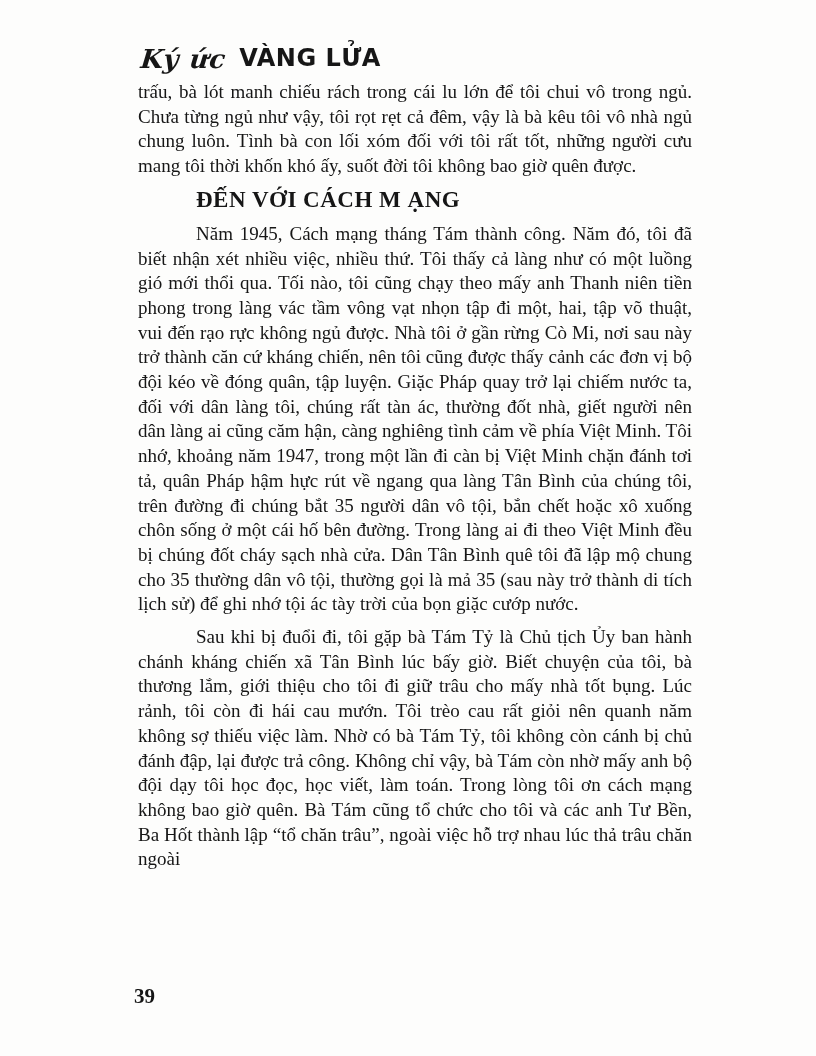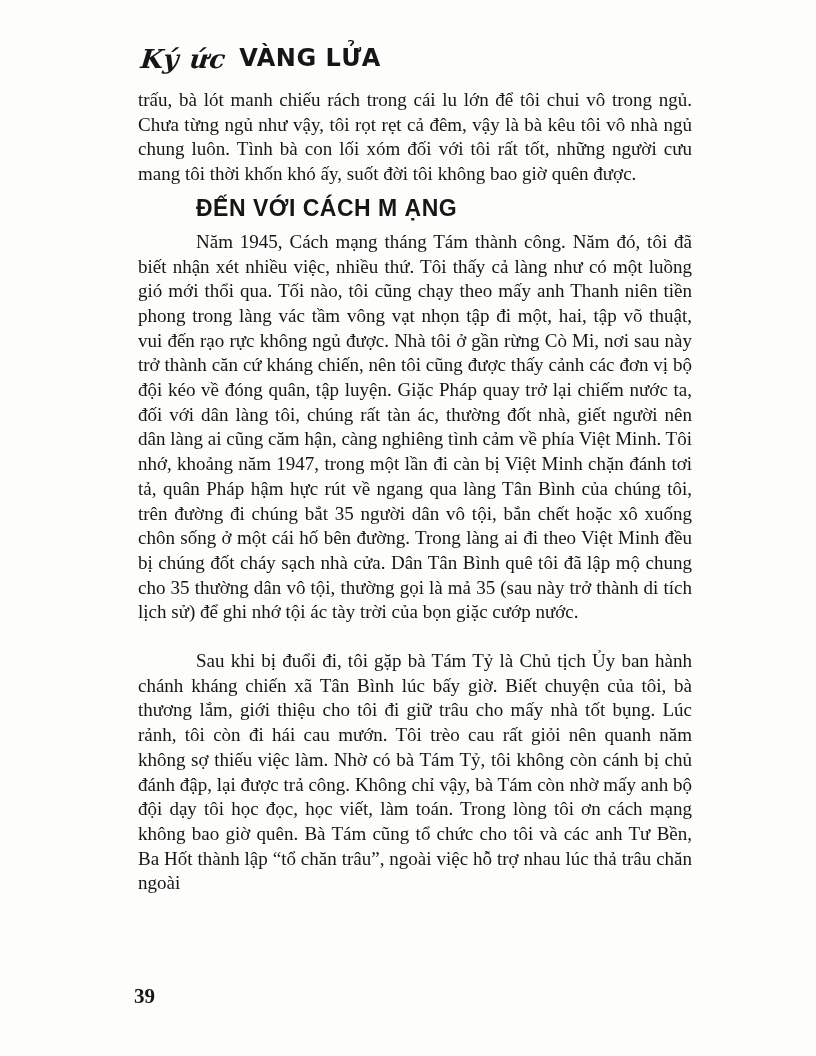--- a/index.html
+++ b/index.html
@@ -36,39 +36,39 @@
     font-family: "DejaVu Sans", "Liberation Sans", sans-serif;
     font-weight: 700;
     font-size: 24px;
     letter-spacing: 0.5px;
     vertical-align: 2px;
   }
   
   .body-text {
     position: absolute;
     left: 138px;
-    top: 88px;
+    top: 80px;
     width: 554px;
     font-family: "Liberation Serif", "DejaVu Serif", serif;
     font-size: 19px;
     line-height: 24.7px;
     text-align: justify;
   }
   .para {
     margin: 0;
   }
   .para.indent {
     text-indent: 58px;
     margin-top: 8px;
   }
   .para.spaced {
-    margin-top: 24px;
+    margin-top: 8px;
   }
   .section-heading {
-    font-family: Liberation Sans, sans-serif;
+    font-family: Liberation Serif, serif;
     font-weight: 700;
     font-size: 23px;
     line-height: 28px;
     margin: 7px 0 5px 58px;
     letter-spacing: 0.5px;
   }
   .page-number {
     position: absolute;
     left: 134px;
     top: 984px;

